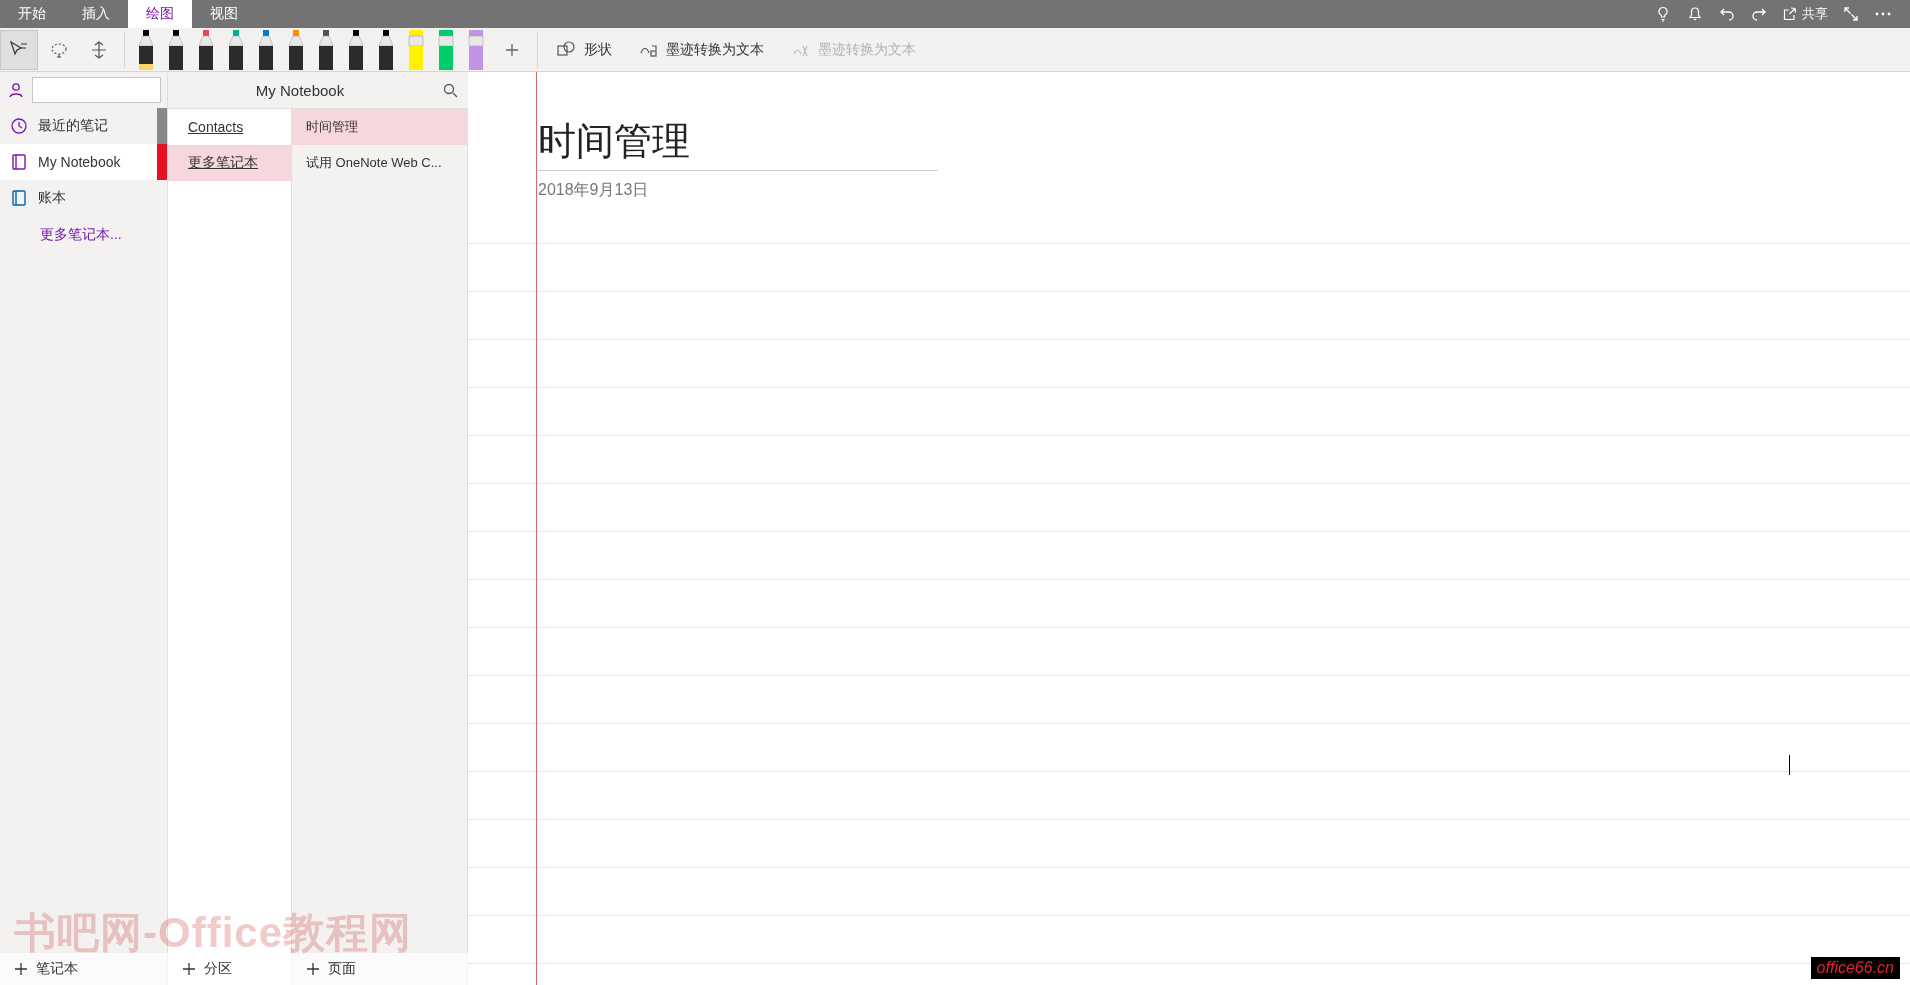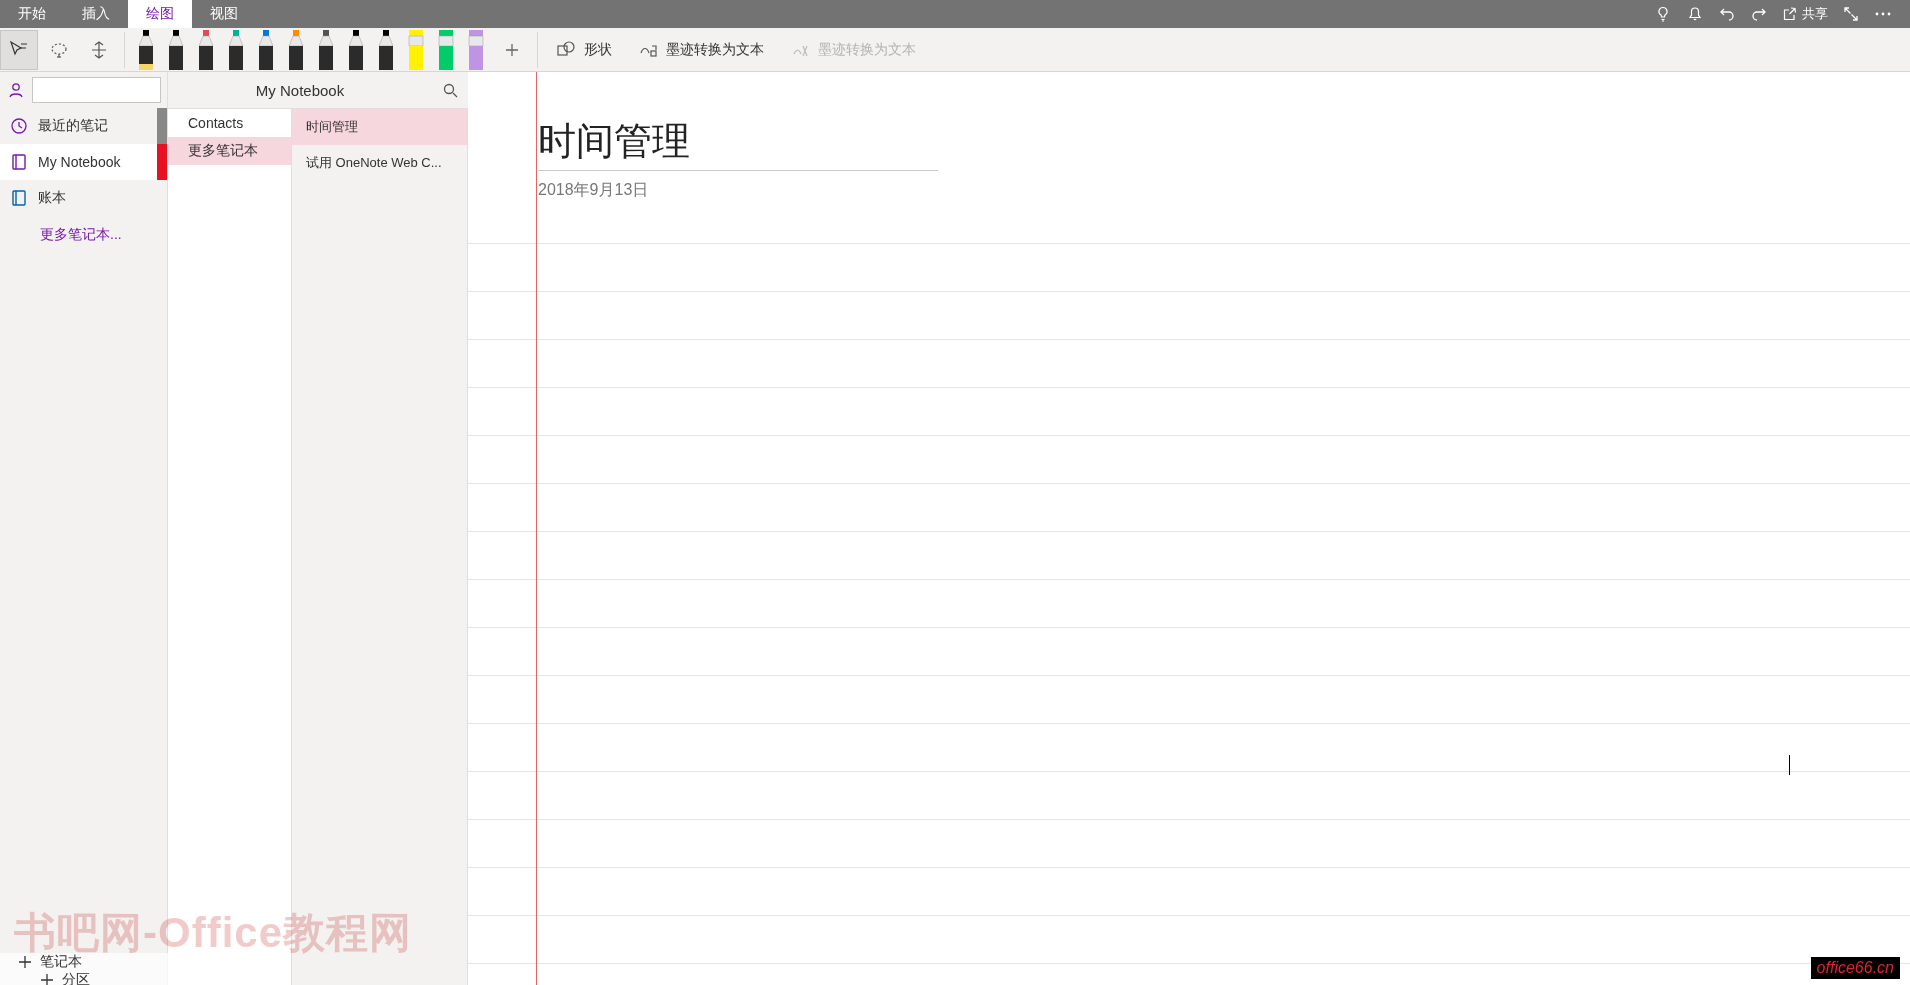--- a/index.html
+++ b/index.html
@@ -30,35 +30,35 @@
   .ribbon-action.disabled { color: #b3b3b3; cursor: default; }
   .body { position: absolute; top: 72px; bottom: 0; left: 0; right: 0; display: flex; }
   .nav-col { width: 168px; background: #F3F2F1; border-right: 1px solid #e1dfdd; display: flex; flex-direction: column; }
   .nav-top { height: 36px; display: flex; align-items: center; padding: 0 6px; gap:6px;}
   .nav-search { flex:1; height:26px; background:#fff; border:1px solid #c8c6c4; }
   .nav-item { height: 36px; display: flex; align-items: center; padding-left: 10px; gap: 10px; font-size: 14px; color:#333; cursor:pointer;}
   .nav-item-wrap { position:relative; }
   .nav-item.selected { background:#fff; }
   .more-nb { padding:10px 0 0 40px; font-size:14px; color:#7719AA; cursor:pointer;}
   .sections-col { width: 124px; background:#fff; border-right:1px solid #e1dfdd; display:flex; flex-direction:column;}
-  .section-item { height:28px; display:flex; align-items:center; padding-left:20px; font-size:14px; color:#333; cursor:pointer;}
+  .section-item { height:36px; display:flex; align-items:center; padding-left:20px; font-size:14px; color:#333; cursor:pointer;text-decoration:underline;}
   .pages-col { width: 176px; background:#F3F2F1; border-right:1px solid #e1dfdd; display:flex; flex-direction:column;}
   .page-item { height:36px; display:flex; align-items:center; padding-left:14px; font-size:13px; color:#333; cursor:pointer; white-space:nowrap; overflow:hidden; text-overflow:ellipsis;}
   .page-item.selected { background:#F7D7DE; }
   .page-canvas { flex:1; position:relative; overflow:auto; background:#fff; }
   .ruled {
     position:absolute; left:0; width:100%; background-image: linear-gradient(to bottom, transparent 0, transparent 47px, #dbe8ef 47px, #dbe8ef 48px);
     background-size: 100% 48px;
   }
   .margin-line { position:absolute; top:0; bottom:0; width:1px; background:#d66; }
   .note-title { position:absolute; font-size: 38px; color:#222; font-weight:400; }
   .note-title-line { position:absolute; height:1px; background:#ccc; }
   .note-date { position:absolute; font-size:16px; color:#777; }
   .bottom-bar {
-    position:absolute; bottom:0; left:0; height:32px; display:flex; align-items:center; background:rgba(255,255,255,0.7);flex-direction:column;
+    position:absolute; bottom:0; left:0; height:32px; display:flex; align-items:center; background:rgba(255,255,255,0.7);
   }
   .bottom-btn { display:flex; align-items:center; gap:8px; padding:0 14px; font-size:14px; color:#333; cursor:pointer; height:32px;}
   .watermark { position:absolute; left:14px; bottom:24px; font-size:42px; color:rgba(200,70,60,0.28); font-weight:700; letter-spacing:1px; pointer-events:none;}
   .watermark2 { position:absolute; right:10px; bottom:6px; font-size:16px; color:#d23; background:#000; padding:2px 6px; pointer-events:none; font-style:italic;}
   .cursor-caret { position:absolute; width:1px; height:20px; background:#000; }
   .icon-svg { display:block; }
   .section-header-row { display:flex; background:#F3F2F1; border-bottom:1px solid #e1dfdd;}
   .nb-title-cell { flex:1; display:flex; align-items:center; justify-content:center; height:36px; font-size:15px; color:#333;}
   .search-cell { width:36px; display:flex; align-items:center; justify-content:center; cursor:pointer;}
   .section-item.selected { background:#F7D7DE; }

